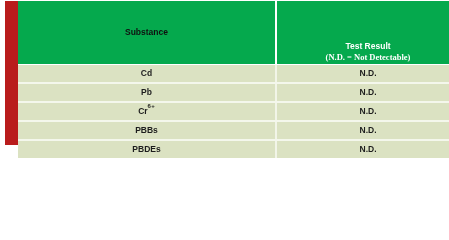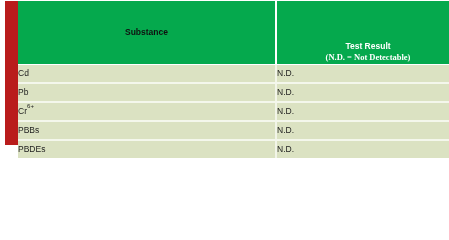--- a/index.html
+++ b/index.html
@@ -62,25 +62,27 @@
 
   
   tbody tr {
     background: #dbe2c2;
   }
   tbody td {
     padding: 0;
     margin: 4px;
     height: 17px;
     vertical-align: middle;
+    text-align: center;
     font-size: 8.5px;
     color: #1d1d1d;
     border-right: 2px solid #f2f5e8;
     border-bottom: 2px solid #f4f7ec;
     overflow: visible;
+    font-weight: bold;
   }
   tbody td:last-child {
     border-right: none;
   }
   tbody tr:last-child td {
     border-bottom: none;
   }
 
   .substance-cell { position: relative; }
 

